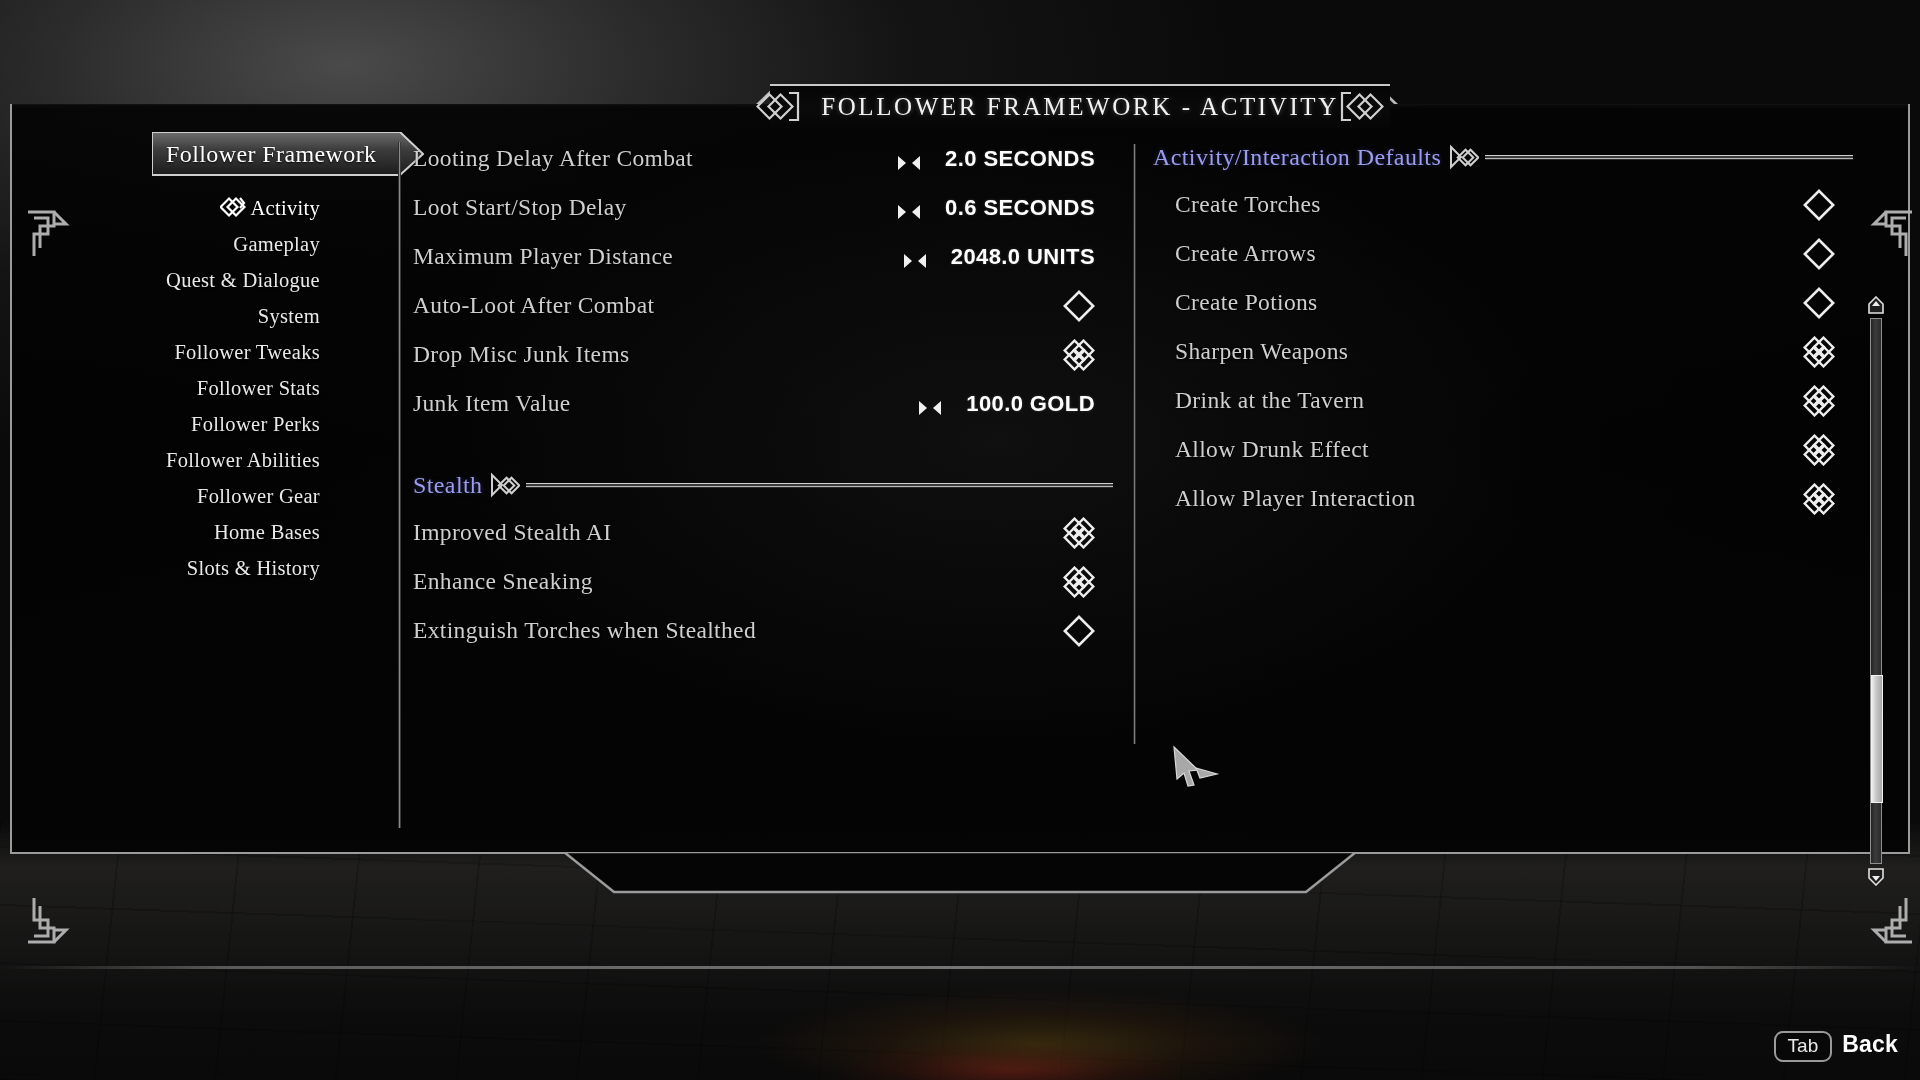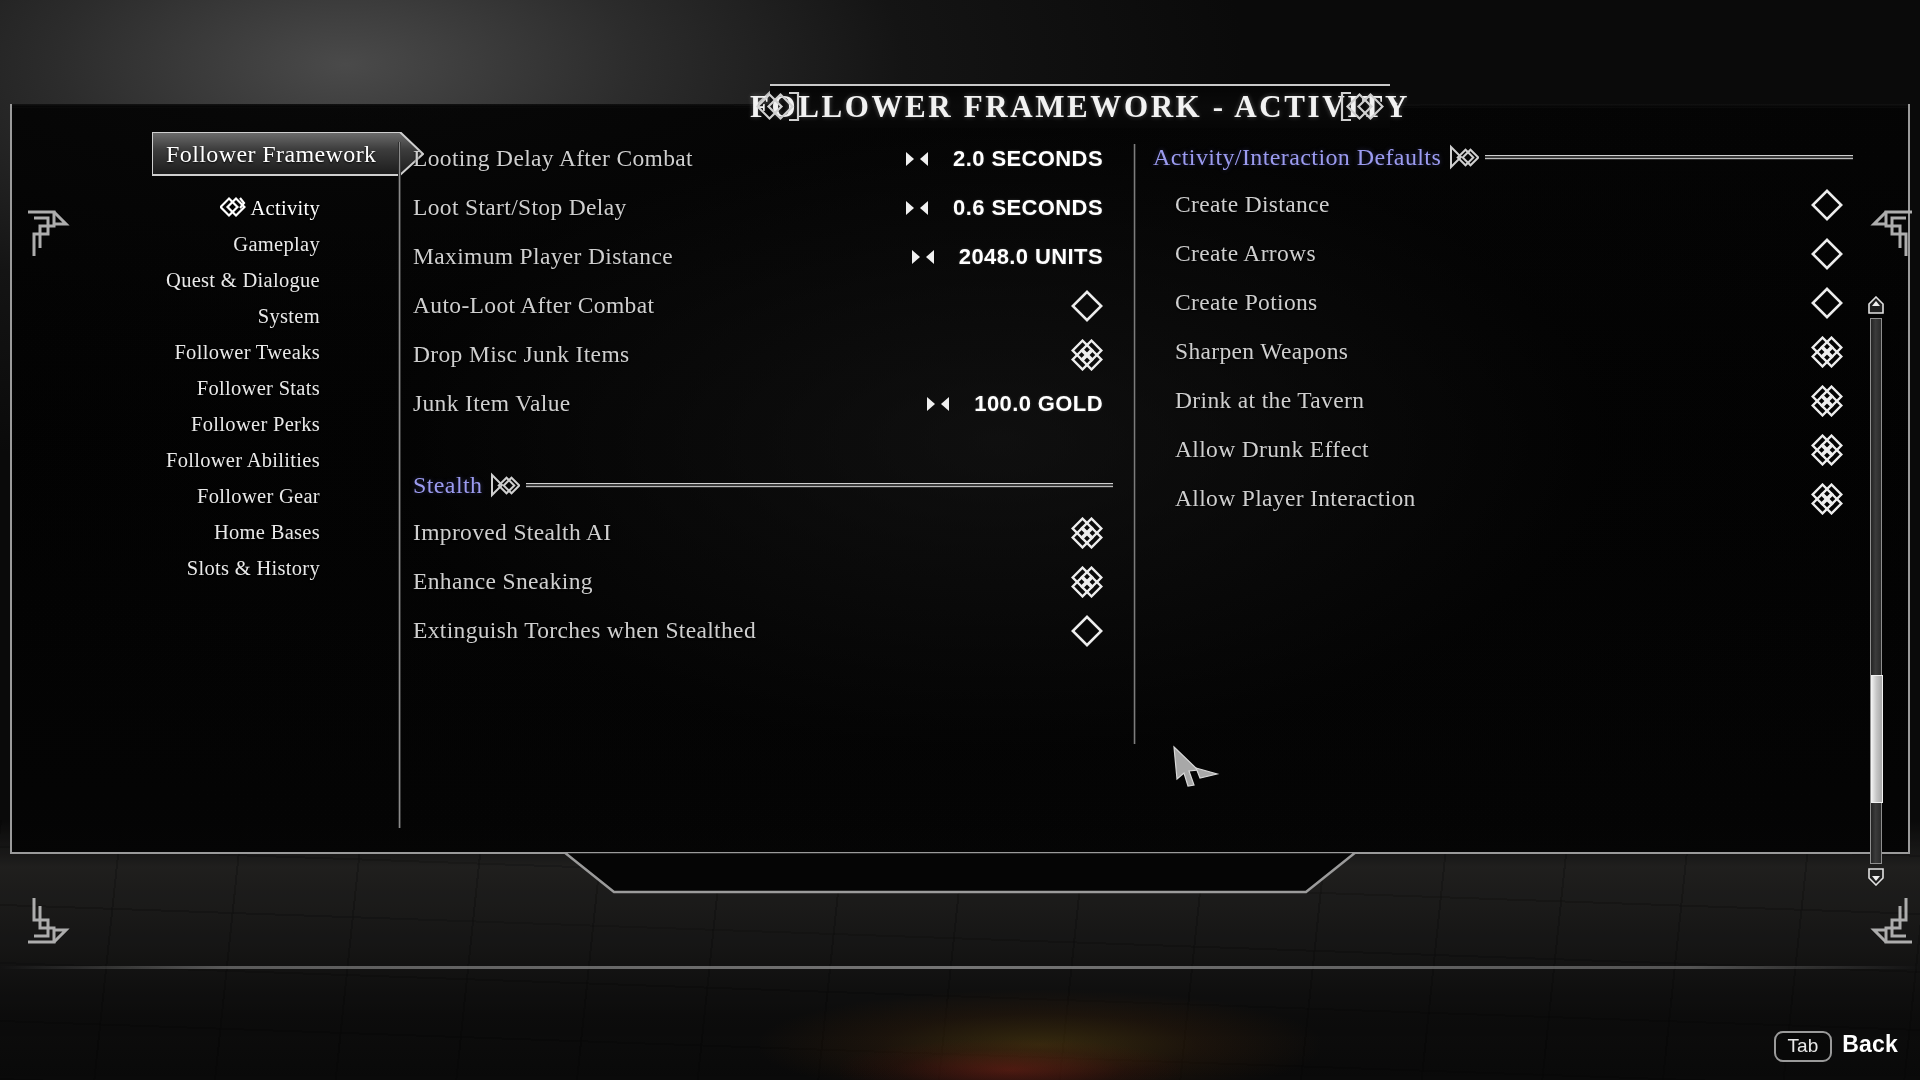--- a/index.html
+++ b/index.html
@@ -84,25 +84,25 @@
     position: absolute;
     left: 770px; top: 84px;
     width: 620px; height: 44px;
     display: flex; align-items: center; justify-content: center;
     background: linear-gradient(to bottom, #050505 0%, #0a0a0a 50%, #060606 100%);
     border-top: 2px solid #c9c9c9;
     z-index: 4;
   }
   #title-text {
     font-family: "Liberation Serif", "DejaVu Serif", serif;
-    font-size: 31px;
+    font-size: 25px;
     letter-spacing: 2.6px;
     color: #f2f2f2;
     text-shadow: 0 0 5px rgba(255,255,255,0.28);
-    font-weight: 700;
+    font-weight: 400;
     white-space: nowrap;
   }
   .title-knot { position:absolute; top: 90px; z-index: 6; }
   #knot-left  { left: 756px; }
   #knot-right { left: 1340px; }
 
   
   .corner { position: absolute; z-index: 5; }
   #c-tl { left: 8px;    top: 100px; }
   #c-tr { left: 1856px; top: 100px; }
@@ -174,23 +174,23 @@
     display: flex; align-items: center;
   }
   .row .rlabel {
     font-size: 23.5px;
     color: #cfcfcf;
     letter-spacing: .35px;
     white-space: nowrap;
     text-shadow: 0 1px 2px rgba(0,0,0,.9);
   }
   .row .rvalue {
-    position: absolute; right: 0; top: 50%;
+    position: absolute; right: 8px; top: 50%;
     transform: translateY(-50%);
-    display: flex; align-items: center; gap: 23px;
+    display: flex; align-items: flex-end; gap: 23px;
   }
   .rvalue .vtext {
     font-family: "Liberation Sans", "DejaVu Sans", sans-serif;
     font-size: 22px;
     font-weight: 700;
     color: #ffffff;
     letter-spacing: .4px;
     white-space: nowrap;
     text-shadow: 0 0 3px rgba(255,255,255,.18);
   }
@@ -538,21 +538,21 @@
           <svg width="30" height="26" viewBox="0 0 30 26" class="sh-knot">
             <g fill="none" stroke="#cfcfcf" stroke-width="2">
               <path d="M2 3 L2 23 L12 13 Z"></path>
               <rect x="11" y="8" width="11" height="11" transform="rotate(45 16.5 13.5)"></rect>
               <rect x="16" y="8" width="11" height="11" transform="rotate(45 21.5 13.5)"></rect>
             </g>
           </svg>
           <span class="sh-rule"></span>
         </div>
         <div class="row">
-          <span class="rlabel">Create Distance</span>
+          <span class="rlabel">Create Torches</span>
           <span class="rvalue">
             <svg class="cb" viewBox="0 0 32 32">
               <g fill="none" stroke="#ededed" stroke-width="2.6">
                 <rect x="6" y="6" width="20" height="20" transform="rotate(45 16 16)"></rect>
               </g>
             </svg>
           </span>
         </div>
         <div class="row">
           <span class="rlabel">Create Arrows</span>

